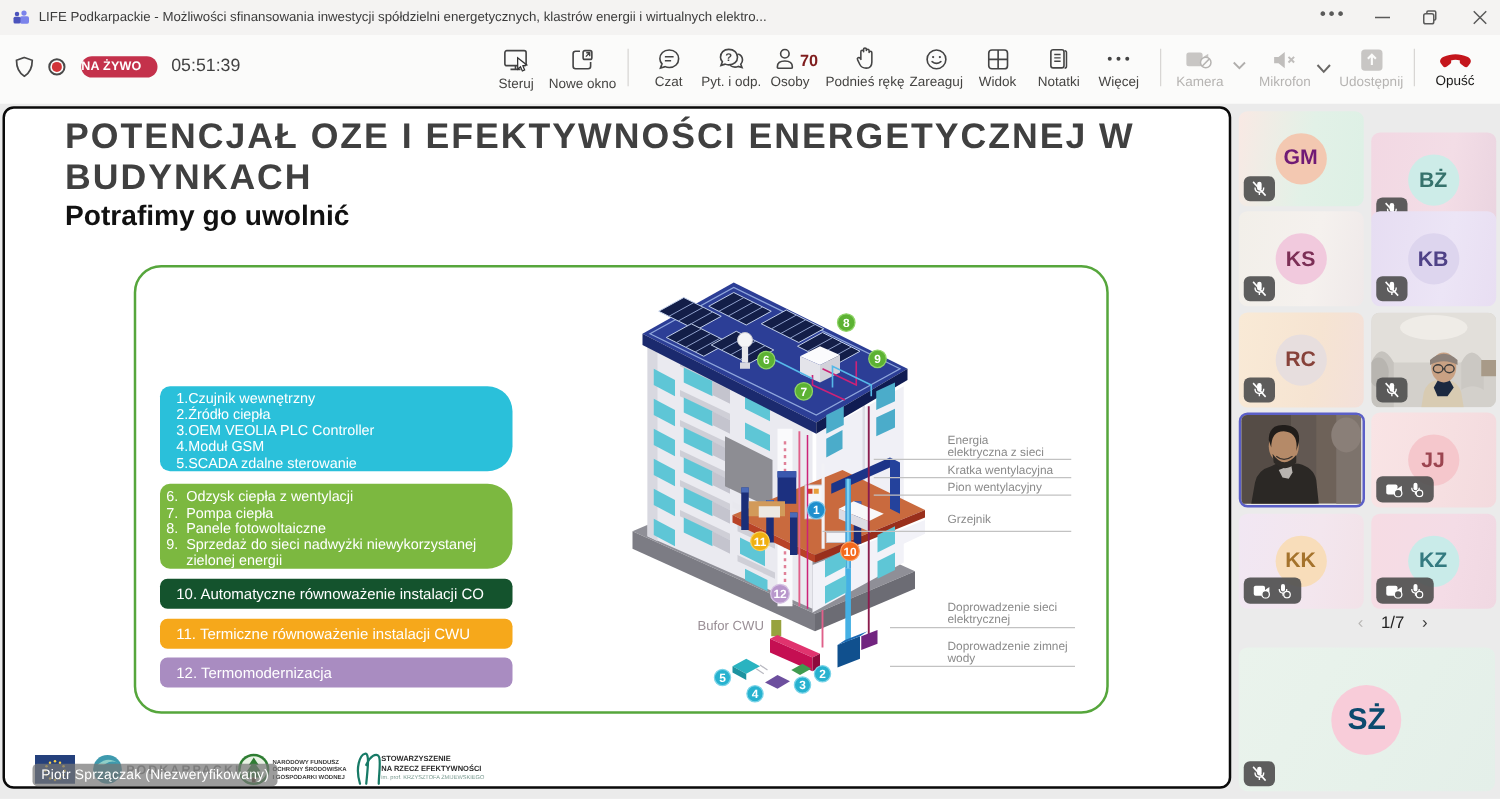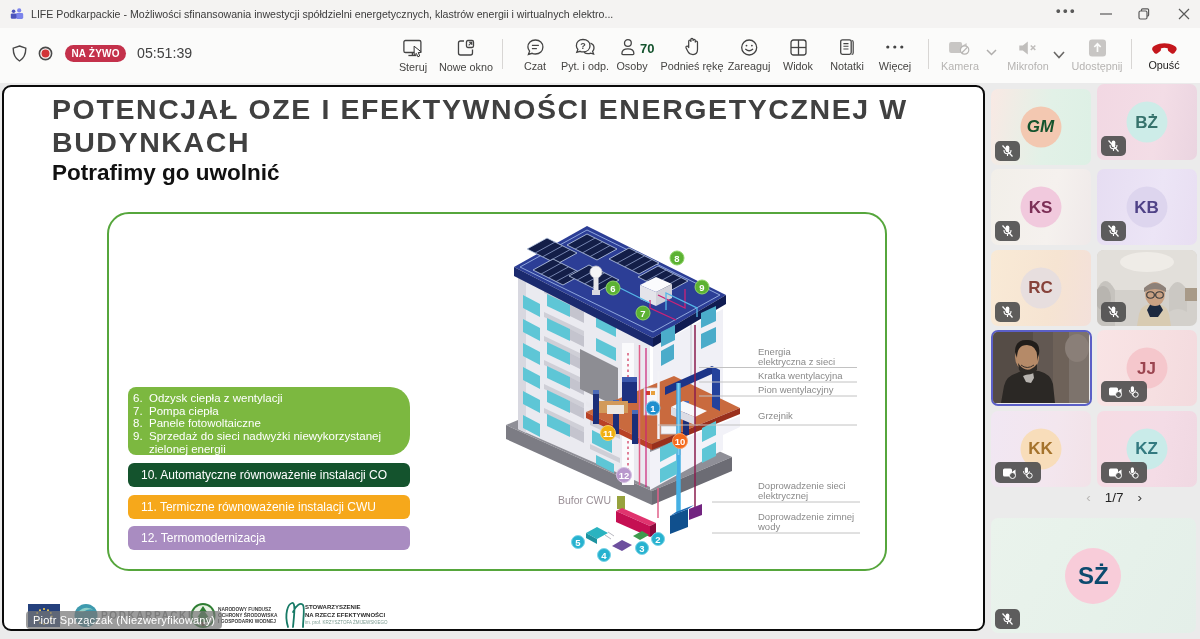--- a/index.html
+++ b/index.html
@@ -10,21 +10,21 @@
   #titlebar { left:0; top:0; width:1200px; height:28px; background:#f4f3f2; }
   #titletext { left:31px; top:8px; font-size:10.6px; color:#3b3b3b; white-space:nowrap; }
   .winbtn { top:9px; color:#5a5a5a; font-size:12px; }
   
   #toolbar { left:0; top:28px; width:1200px; height:55px; background:#fbfbfa; }
   .tbitem { position:absolute; text-align:center; transform:translateX(-50%); }
   .tbitem svg { display:block; margin:0 auto; }
   .tblabel { font-size:10.8px; color:#454442; margin-top:3px; white-space:nowrap; }
   .tblabel.dis { color:#b6b4b2; }
   .vsep { position:absolute; width:1px; background:#d8d6d4; }
-  #naz { left:65px; top:45px; width:61px; height:17px; background:#c4314b; border-radius:9px; color:#fff; font-size:10px; font-weight:bold; text-align:center; line-height:17px; letter-spacing:.2px; }
+  #naz { left:65px; top:45px; width:61px; height:17px; background:#c4314b; border-radius:9px; color:#fff; font-size:10px; font-weight:bold; text-align:left; line-height:17px; letter-spacing:.2px; }
   #clock { left:137px; top:45px; font-size:14.2px; color:#424242; }
   
   #stage { left:2px; top:85px; width:983px; height:546px; background:#fff; border:2.5px solid #0a0a0a; border-radius:9px; overflow:hidden; }
   #t1 { left:52px; top:92.5px; font-size:28.5px; font-weight:bold; color:#404040; letter-spacing:1.6px; line-height:33px; }
   #t2 { left:52px; top:160px; font-size:22.5px; font-weight:bold; color:#111; letter-spacing:0px; }
   #greenbox { left:107px; top:212px; width:780px; height:359px; border:2px solid #56a63c; border-radius:22px; background:#fff; }
   .lst { position:absolute; color:#fff; }
   #box1 { left:128px; top:309px; width:282px; height:68px; background:#2ac0da; border-radius:8px 20px 20px 8px; font-size:11.5px; line-height:12.9px; padding:4px 0 0 13px; }
   #box2 { left:128px; top:387px; width:282px; height:68px; background:#7cb840; border-radius:8px 20px 20px 8px; font-size:11.5px; line-height:12.7px; padding:5px 0 0 5px; }
   #box3 { left:128px; top:463px; width:282px; height:24px; background:#14532d; border-radius:6px; font-size:12px; line-height:24px; padding-left:13px; }
@@ -108,21 +108,21 @@
       </svg>
     <div class="tblabel">Pyt. i odp.</div>
   </div>
   <div class="tbitem" style="left:628px; top:38px;">
     <svg width="17" height="19" viewBox="0 0 17 19">
         <circle cx="8.5" cy="5" r="3.4" fill="none" stroke="#444" stroke-width="1.3"></circle>
         <path d="M2.5 15.5 Q2.5 10.8 8.5 10.8 Q14.5 10.8 14.5 15.5 Q14.5 16.6 13.4 16.6 L3.6 16.6 Q2.5 16.6 2.5 15.5 Z" fill="none" stroke="#444" stroke-width="1.3"></path>
       </svg>
     <div class="tblabel" style="margin-left:8px;">Osoby</div>
   </div>
-  <div class="abs" style="left:640px; top:41px; font-size:13px; font-weight:bold; color:#14532d;">70</div>
+  <div class="abs" style="left:640px; top:41px; font-size:13px; font-weight:bold; color:#7f1d1d;">70</div>
   <div class="tbitem" style="left:692px; top:37px;">
     <svg width="18" height="20" viewBox="0 0 18 20">
         <path d="M5.2 10.5 L5.2 4.4 Q5.2 3.2 6.3 3.2 Q7.4 3.2 7.4 4.4 L7.4 2.6 Q7.4 1.4 8.5 1.4 Q9.6 1.4 9.6 2.6 L9.6 3.4 Q9.6 2.4 10.7 2.4 Q11.8 2.4 11.8 3.6 L11.8 5 Q11.8 4 12.9 4 Q14 4 14 5.2 L14 12.5 Q14 17.5 9.5 17.5 Q5.8 17.5 4.4 14.6 L2.6 10.9 Q2 9.7 3 9.2 Q4 8.7 4.7 9.7 Z" fill="none" stroke="#444" stroke-width="1.25" stroke-linejoin="round"></path>
       </svg>
     <div class="tblabel">Podnieś rękę</div>
   </div>
   <div class="tbitem" style="left:749px; top:38px;">
     <svg width="19" height="19" viewBox="0 0 19 19">
         <circle cx="9.5" cy="9.5" r="7.5" fill="none" stroke="#444" stroke-width="1.3"></circle>
         <circle cx="6.8" cy="7.6" r="0.9" fill="#444"></circle>
@@ -194,20 +194,21 @@
         <path d="M2.2 10.5 C1 8.8 2 6.6 4.6 5.4 C10.4 2.6 17.6 2.6 23.4 5.4 C26 6.6 27 8.8 25.8 10.5 L24 13 C23.2 14 22 14 20.9 13.2 L18.3 11.2 C17.4 10.5 17.2 9.6 17.6 8.4 C15.3 7.6 12.7 7.6 10.4 8.4 C10.8 9.6 10.6 10.5 9.7 11.2 L7.1 13.2 C6 14 4.8 14 4 13 Z" fill="#c4161c"></path>
       </svg>
     <div class="tblabel" style="color:#1b1a19;">Opuść</div>
   </div>
 
   <div id="stage" class="abs"></div>
   <div id="t1" class="abs">POTENCJAŁ OZE I EFEKTYWNOŚCI ENERGETYCZNEJ W<br>BUDYNKACH</div>
   <div id="t2" class="abs">Potrafimy go uwolnić</div>
   <div id="greenbox" class="abs"></div>
 
+  <div id="box1" class="abs lst">1.Czujnik wewnętrzny<br>2.Źródło ciepła<br>3.OEM VEOLIA PLC Controller<br>4.Moduł GSM<br>5.SCADA zdalne sterowanie</div>
   <div id="box2" class="abs lst">6.&nbsp;&nbsp;Odzysk ciepła z wentylacji<br>7.&nbsp;&nbsp;Pompa ciepła<br>8.&nbsp;&nbsp;Panele fotowoltaiczne<br>9.&nbsp;&nbsp;Sprzedaż do sieci nadwyżki niewykorzystanej<br>&nbsp;&nbsp;&nbsp;&nbsp;&nbsp;zielonej energii</div>
   <div id="box3" class="abs lst">10. Automatyczne równoważenie instalacji CO</div>
   <div id="box4" class="abs lst">11. Termiczne równoważenie instalacji CWU</div>
   <div id="box5" class="abs lst">12. Termomodernizacja</div>
 
   <svg id="bldg" class="abs" style="left:480px; top:215px;" width="440" height="350" viewBox="0 0 440 350">
 
     <polygon points="26,210 172,276 252,242 106,176" fill="#8f8f97"></polygon>
     <polygon points="26,210 172,276 172,290 26,224" fill="#7c7c84"></polygon>
     <polygon points="172,276 252,242 252,256 172,290" fill="#6c6c74"></polygon>
@@ -448,31 +449,31 @@
     <g font-family="Liberation Sans" fill="#2a2a2a">
       <text x="305" y="11" font-size="6" font-weight="bold">STOWARZYSZENIE</text>
       <text x="305" y="18.5" font-size="6" font-weight="bold">NA RZECZ EFEKTYWNOŚCI</text>
       <text x="305" y="25.5" font-size="4.5" fill="#7a9a90">im. prof. KRZYSZTOFA ŻMIJEWSKIEGO</text>
     </g>
   </svg>
 
   <div id="nametag" class="abs">Piotr Sprzączak (Niezweryfikowany)</div>
 
   <div class="tile" style="left:990.5px; top:88.5px; background:linear-gradient(100deg,#f9e9e4 0%,#e2f1e7 55%,#ddf0e5 100%);">
-    <div class="circ" style="width:41px;height:41px;background:#f3c8b1;color:#14532d;font-size:17px;font-style:italic;">GM</div>
+    <div class="circ" style="width:41px;height:41px;background:#f3c8b1;color:#701a75;font-size:17px;">GM</div>
     <div class="mico">
         <svg width="13" height="14" viewBox="0 0 13 14">
           <path d="M4.7 3.2 Q4.7 1.4 6.5 1.4 Q8.3 1.4 8.3 3.2 L8.3 6.5 Q8.3 8.3 6.5 8.3 Q4.7 8.3 4.7 6.5 Z" fill="#fff"></path>
           <path d="M3 6 Q3 9.8 6.5 9.8 Q10 9.8 10 6" fill="none" stroke="#fff" stroke-width="1.1"></path>
           <line x1="6.5" y1="9.8" x2="6.5" y2="12" stroke="#fff" stroke-width="1.1"></line>
           <line x1="1.5" y1="1.5" x2="11.5" y2="12.5" stroke="#fff" stroke-width="1.2"></line>
         </svg>
       </div>
   </div>
-  <div class="tile" style="left:1096.5px; top:84px; background:linear-gradient(100deg,#f2d8e3 0%,#f3dde6 60%,#ead4e0 100%);">
+  <div class="tile" style="left:1096.5px; top:106px; background:linear-gradient(100deg,#f2d8e3 0%,#f3dde6 60%,#ead4e0 100%);">
     <div class="circ" style="width:41px;height:41px;background:#cdece8;color:#36726c;font-size:17px;">BŻ</div>
     <div class="mico">
         <svg width="13" height="14" viewBox="0 0 13 14">
           <path d="M4.7 3.2 Q4.7 1.4 6.5 1.4 Q8.3 1.4 8.3 3.2 L8.3 6.5 Q8.3 8.3 6.5 8.3 Q4.7 8.3 4.7 6.5 Z" fill="#fff"></path>
           <path d="M3 6 Q3 9.8 6.5 9.8 Q10 9.8 10 6" fill="none" stroke="#fff" stroke-width="1.1"></path>
           <line x1="6.5" y1="9.8" x2="6.5" y2="12" stroke="#fff" stroke-width="1.1"></line>
           <line x1="1.5" y1="1.5" x2="11.5" y2="12.5" stroke="#fff" stroke-width="1.2"></line>
         </svg>
       </div>
   </div>

